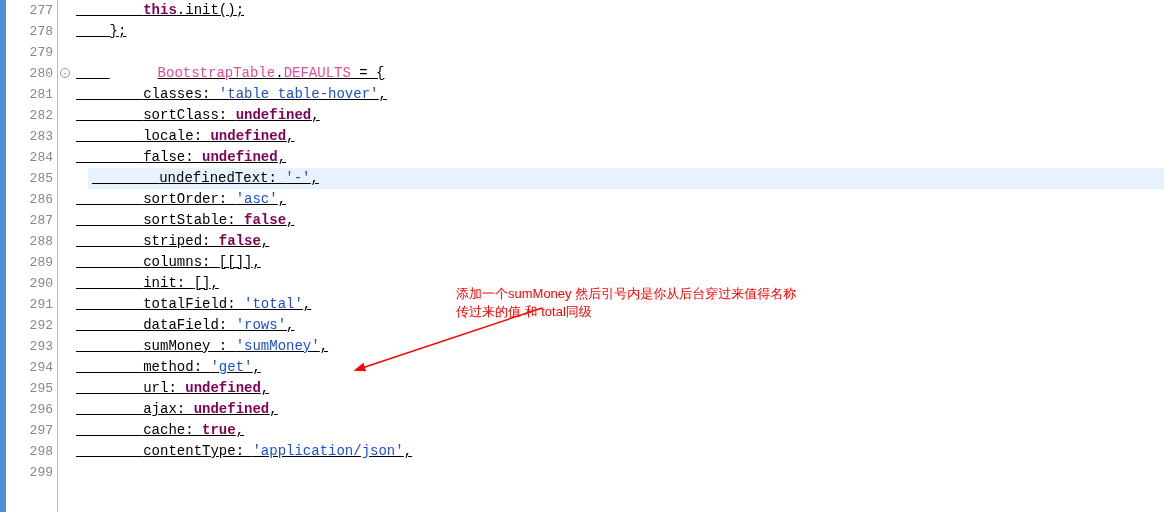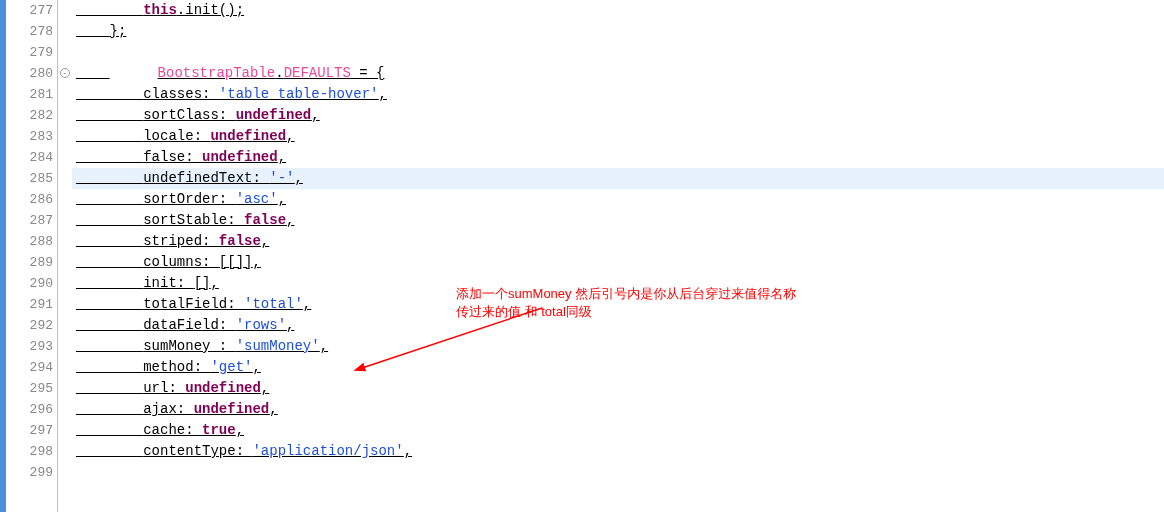--- a/index.html
+++ b/index.html
@@ -70,20 +70,21 @@
     }
     .code-line {
       height: 21px;
       line-height: 21px;
       white-space: pre;
       padding-left: 4px;
       text-decoration: underline;
     }
     .highlight-line {
       background: #e8f2fe;
+      margin-left: 16px;
     }
     .kw { color: #7f0055; font-weight: bold; }
     .str { color: #1d4ed8; }
     .lit { color: #7f0055; font-weight: bold; }
     .prop { color: #ec4899; }
     .obj { color: #ec4899; margin-left: 48px; }
     .annotation {
       position: absolute;
       color: #ff0000;
       font-family: "Microsoft YaHei", SimSun, sans-serif;

